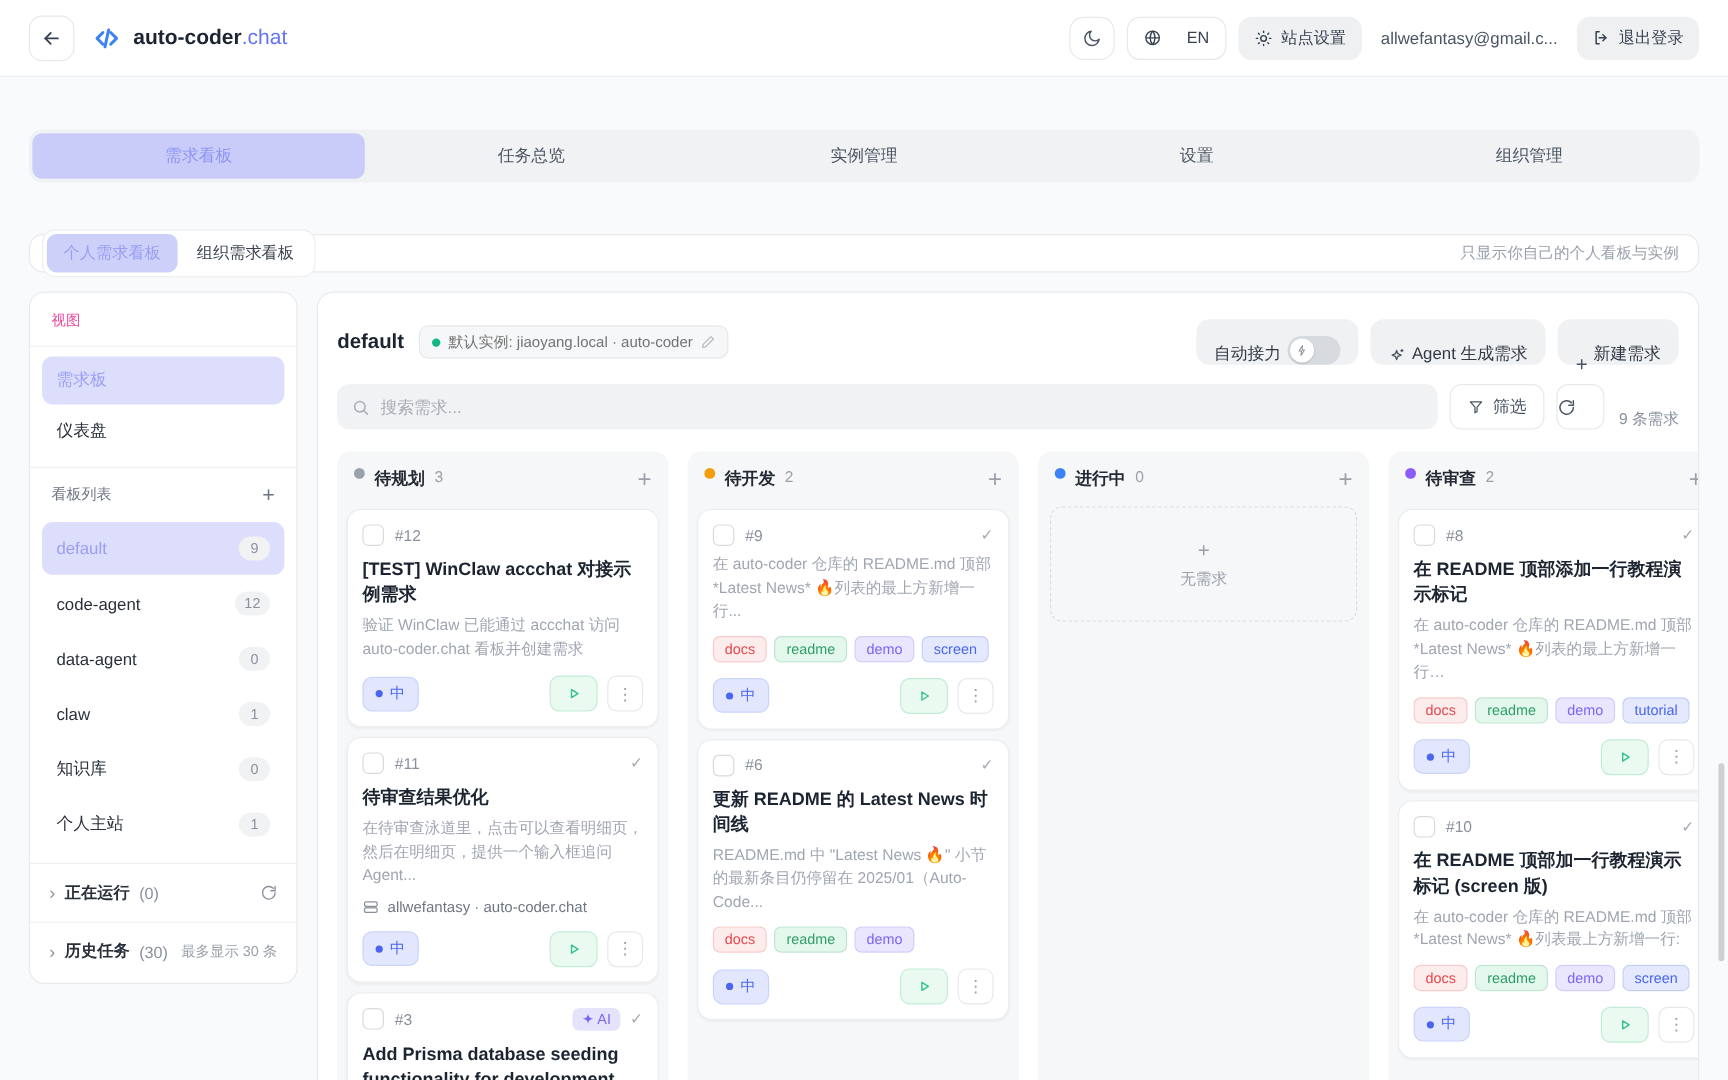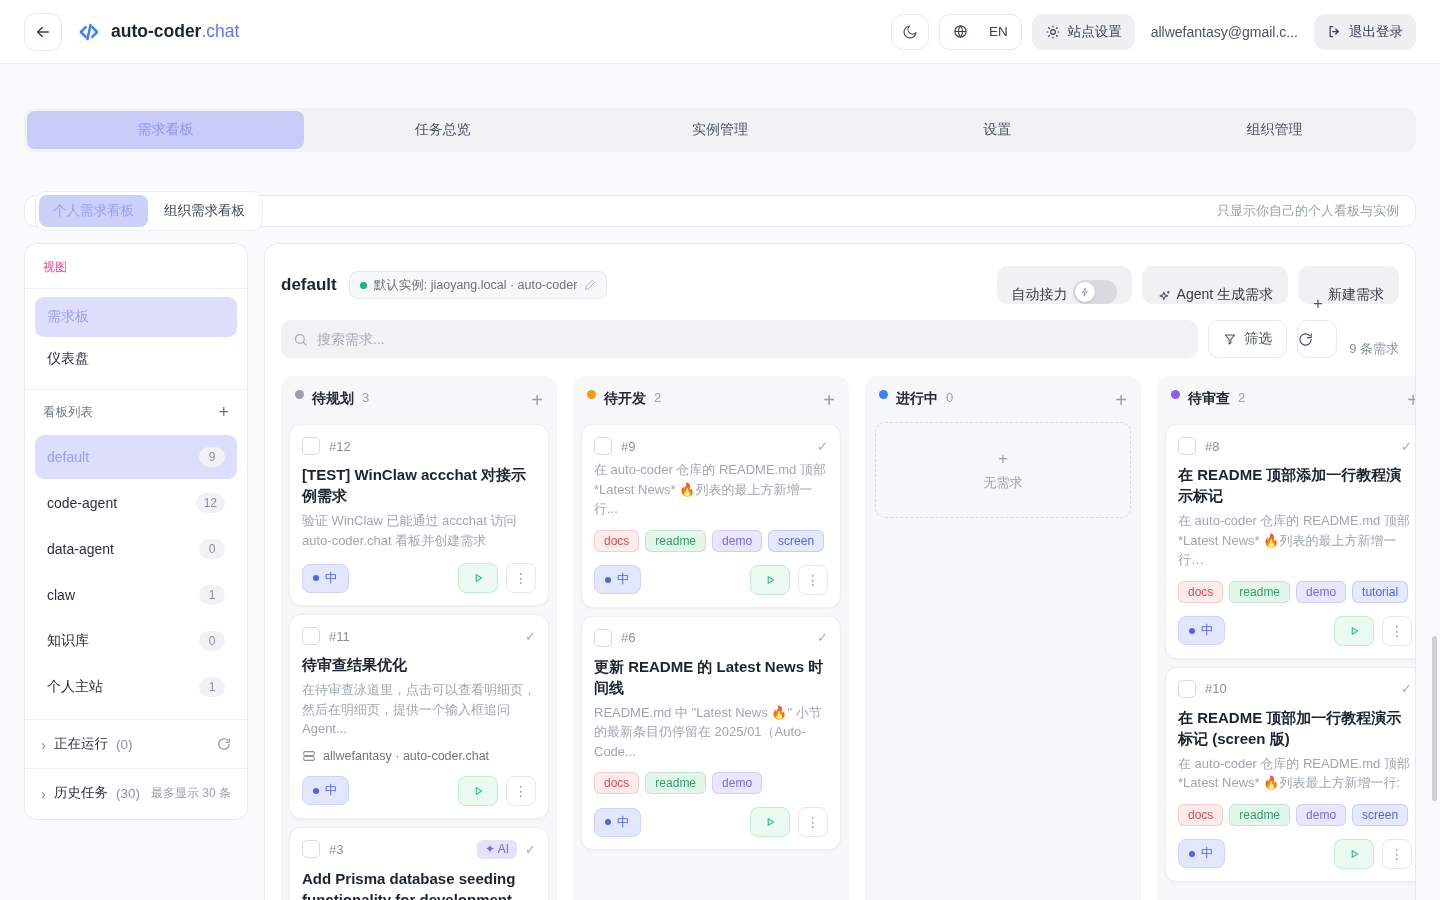--- a/index.html
+++ b/index.html
@@ -44,21 +44,21 @@
   .side-label{font-size:12px;color:#ec4899;padding:15px 18px 12px;border-bottom:1px solid #eef0f2}
   .side-group{padding:8px 10px}
   .side-item{height:40px;border-radius:9px;display:flex;align-items:center;padding:0 12px;font-size:14px;color:#2a303a;margin-bottom:2px;cursor:pointer}
   .side-item.active{background:#dcdefb;color:#9b9ff3}
   .side-sec{display:flex;align-items:center;padding:13px 18px 6px;font-size:12.5px;color:#6f7681;border-top:1px solid #eef0f2}
   .side-sec .plus{margin-left:auto;background:none;border:none;color:#6f7681;font-size:18px;line-height:1}
   .board-item{height:44px}
   .badge{margin-left:auto;background:#f1f2f4;border-radius:999px;min-width:26px;height:20px;font-size:12px;color:#8a919c;display:flex;align-items:center;justify-content:center;padding:0 8px}
   .side-foot{display:flex;align-items:center;gap:8px;padding:15px 16px;font-size:13.5px;color:#2a303a;border-top:1px solid #eef0f2}
   .side-foot .chev{color:#8a919c;font-size:15px}
-  .side-foot .lbl{font-weight:400}
+  .side-foot .lbl{font-weight:700}
   .side-foot .cnt{color:#8a919c}
   .side-foot .right{margin-left:auto;color:#8a919c;display:flex;align-items:center}
   .side-foot .hint{font-size:12px;color:#9aa1ab}
 
   
   .board{flex:1;background:#fff;border:1px solid #e9eaec;border-radius:14px;padding:22px 16px 16px;height:720px;display:flex;flex-direction:column;overflow:hidden}
   .board-head{display:flex;align-items:center;gap:12px}
   .board-title{font-size:17px;font-weight:700;color:#1b2430}
   .inst-badge{display:flex;align-items:center;gap:7px;background:#f6f7f8;border:1px solid #e7e8ea;border-radius:8px;height:28px;padding:0 10px;font-size:12.5px;color:#737373}
   .gdot{width:7px;height:7px;border-radius:50%;background:#10b981}

